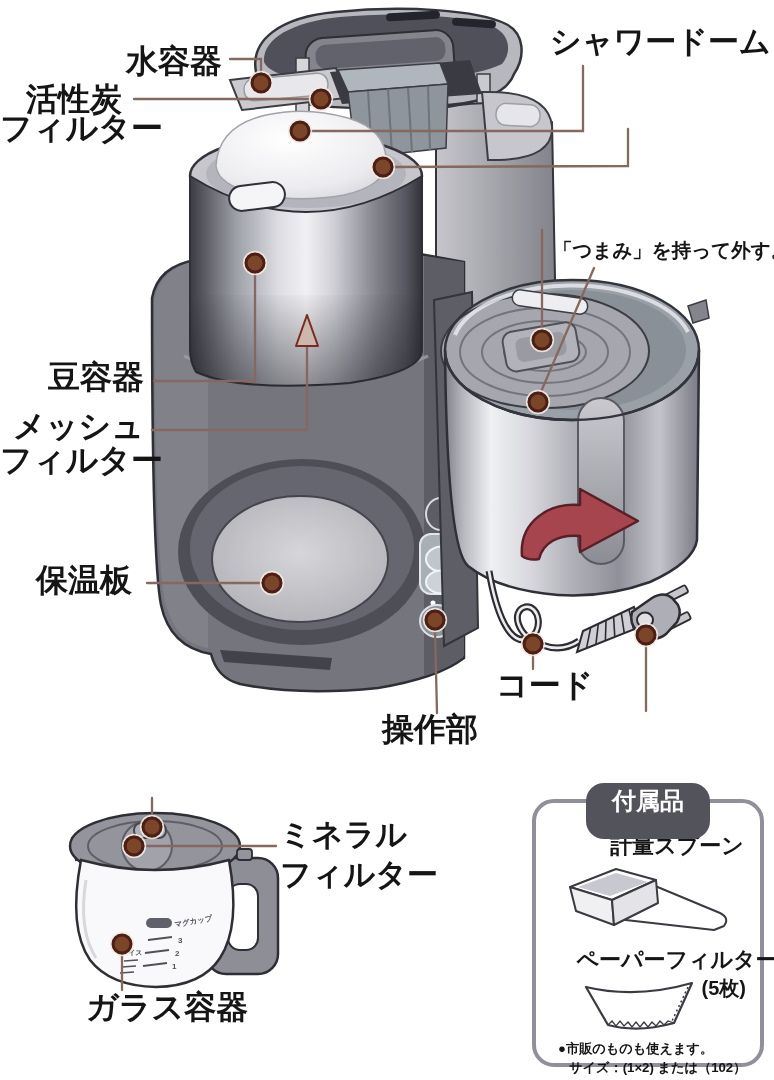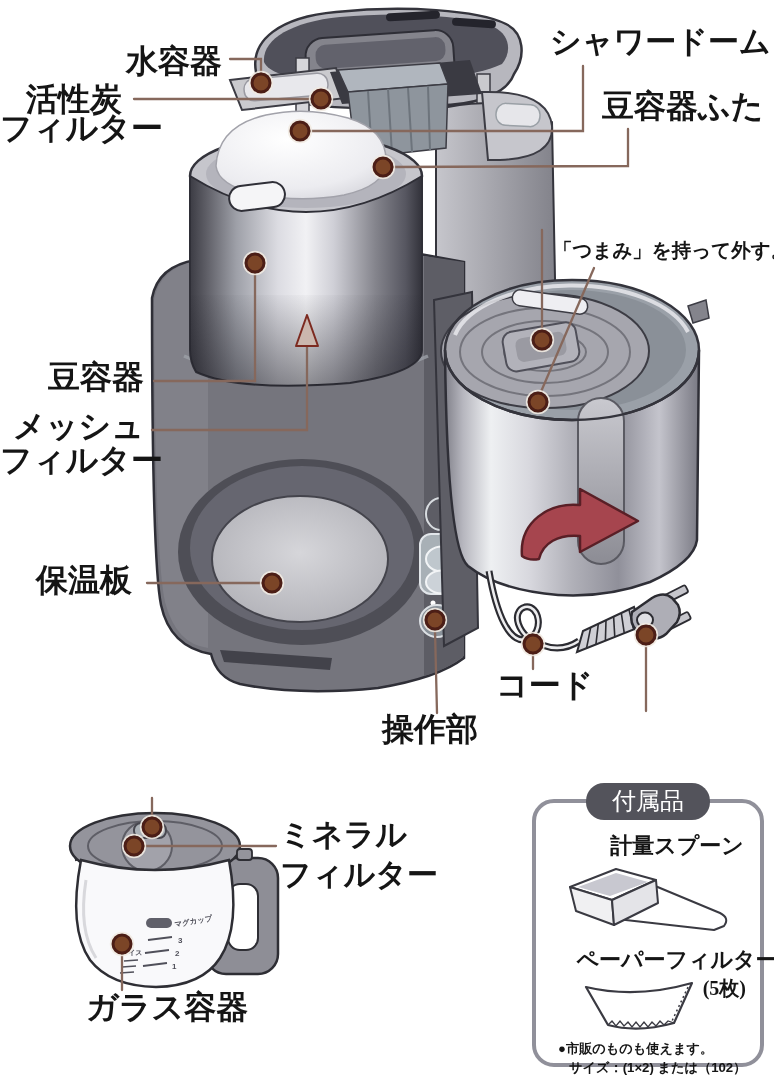--- a/index.html
+++ b/index.html
@@ -7,29 +7,29 @@
           font-family:"Liberation Sans","DejaVu Sans",sans-serif;}
   #art{position:absolute;left:0;top:0;width:774px;height:1080px;}
   .lbl{position:absolute;font-weight:900;color:#151515;font-size:32px;line-height:1.02;
        white-space:nowrap;letter-spacing:0px;}
   .lbl.small{font-size:19.5px;font-weight:700;}
   .lbl.s31{font-size:31px;}
   
   #accbox{position:absolute;left:532px;top:799px;width:232px;height:268px;box-sizing:border-box;
           border:4px solid #90909a;border-radius:22px;background:#fff;}
   #accheader{position:absolute;left:50%;top:-20px;transform:translateX(-50%);
-             background:#53535b;color:#ffffff;font-size:24px;font-weight:400;
-             padding:2px 26px 3px;border-radius:18px;white-space:nowrap;}
+             background:#53535b;color:#ffffff;font-size:24px;font-weight:700;
+             padding:2px 26px 22px;border-radius:18px;white-space:nowrap;}
   .accitem{width:100%;text-align:center;font-size:22px;font-weight:700;color:#151515;padding-left:29px;}
   .sp1{margin-top:28px;}
   .sp2{margin-top:4px;}
   #spoonsvg{display:block;margin:2px auto 0;}
   #filterrow{position:relative;height:58px;}
   #filtersvg{position:absolute;left:44px;top:4px;}
-  #fcount{position:absolute;right:14px;top:0px;font-size:20px;font-weight:900;color:#151515;font-family:Liberation Serif, serif;}
+  #fcount{position:absolute;right:14px;top:0px;font-size:20px;font-weight:900;color:#151515;}
   #accnotes{margin:6px 0 16px 22px;font-size:13.2px;font-weight:700;color:#151515;line-height:1.45;}
   #accnote2{padding-left:11px;}
 </style>
 </head>
 <body>
 
 <div id="canvas">
 
 <svg id="art" viewBox="0 0 774 1080">
   <defs>
@@ -240,21 +240,20 @@
     <use href="#dot" x="152" y="827"></use>
     <use href="#dot" x="134" y="846"></use>
     <use href="#dot" x="122" y="944"></use>
   </g>
 </svg>
 
 <div class="lbl" style="left:126px;top:45px;">水容器</div>
 <div class="lbl" style="left:26px;top:83px;">活性炭</div>
 <div class="lbl" style="left:0px;top:112px;">フィルター</div>
 <div class="lbl s31" style="left:550px;top:26px;">シャワードーム</div>
-<div class="lbl" style="left:602px;top:90px;">豆容器ふた</div>
 <div class="lbl small" style="left:553px;top:241px;">「つまみ」を持って外す。</div>
 <div class="lbl" style="left:48px;top:361px;">豆容器</div>
 <div class="lbl" style="left:13px;top:410px;">メッシュ</div>
 <div class="lbl" style="left:0px;top:444px;">フィルター</div>
 <div class="lbl" style="left:36px;top:564px;">保温板</div>
 <div class="lbl" style="left:382px;top:713px;">操作部</div>
 <div class="lbl" style="left:496px;top:669px;">コード</div>
 <div class="lbl s31" style="left:280px;top:819px;">ミネラル</div>
 <div class="lbl s31" style="left:280px;top:859px;">フィルター</div>
 <div class="lbl" style="left:78px;top:991px;margin-left:8px;">ガラス容器</div>

